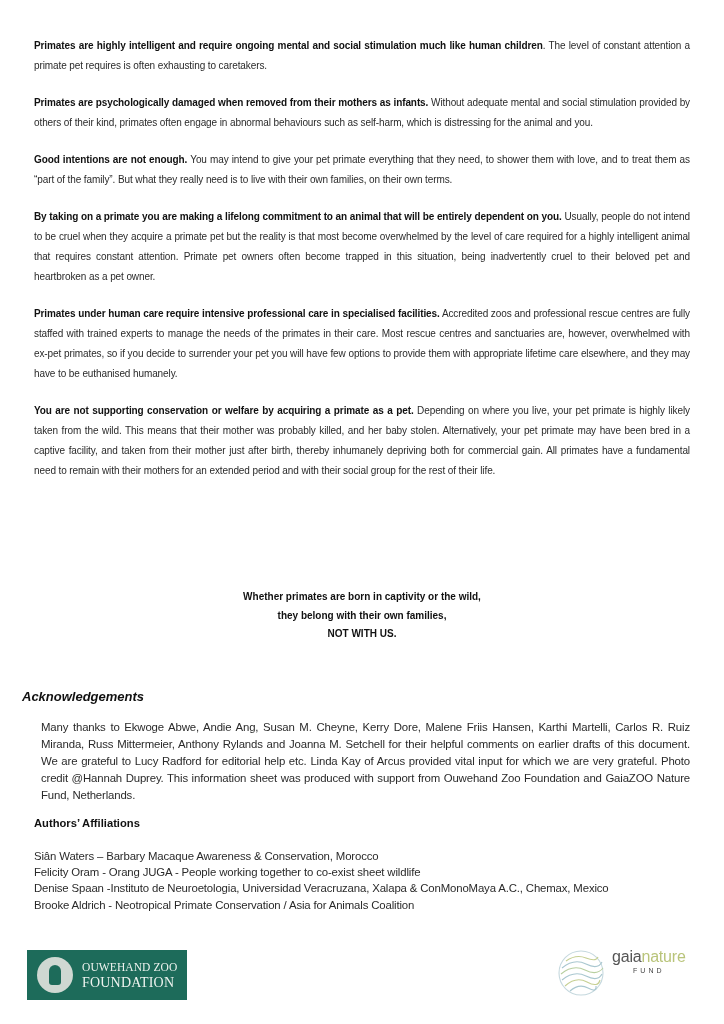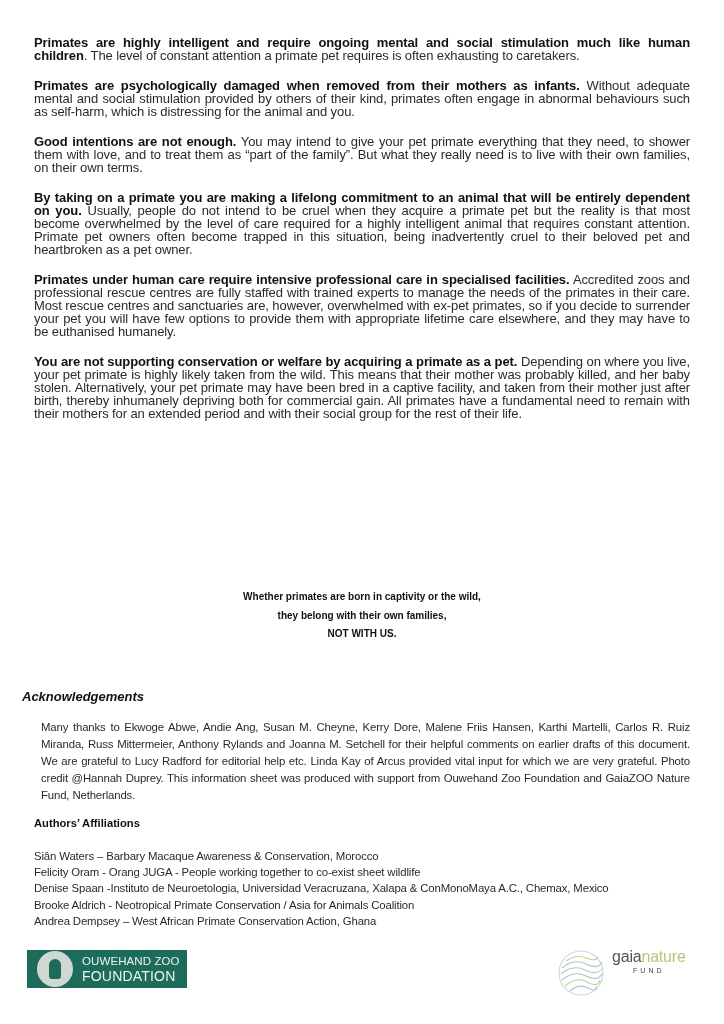--- a/index.html
+++ b/index.html
@@ -1,30 +1,30 @@
 <!DOCTYPE html>
 <html><head>
 <meta charset="utf-8">
 <style>
   html, body { margin: 0; padding: 0; background: #ffffff; }
   body { width: 724px; height: 1024px; position: relative; overflow: hidden;
          font-family: "Liberation Sans", sans-serif; color: #222; }
   .page { position: absolute; left: 34px; right: 34px; top: 36px; }
-  p.para { margin: 0 0 17px 0; font-size: 13px; line-height: 13px; text-align: justify; color: #2a2a2a; letter-spacing: -0.1px; }
+  p.para { margin: 0 0 17px 0; font-size: 10px; line-height: 20px; text-align: justify; color: #2a2a2a; letter-spacing: -0.1px; }
   p.para b { color: #111; font-weight: bold; }
   .tagline { position: absolute; left: 0; right: 0; top: 588px; text-align: center;
              font-size: 10px; line-height: 18.5px; font-weight: bold; color: #111; }
   .ack-head { position: absolute; left: 22px; top: 689px; font-size: 13px; font-weight: bold; color: #111; font-style: italic; }
   .ack-body { position: absolute; left: 34px; right: 34px; top: 719px; font-size: 11.4px; line-height: 17px;
               text-align: justify; color: #2a2a2a; letter-spacing: -0.15px; margin-left: 7px; }
   .aff-head { position: absolute; left: 34px; top: 817px; font-size: 11.2px; font-weight: bold; color: #111; text-align: center; }
   .aff-list { position: absolute; left: 34px; top: 848px; font-size: 11.4px; line-height: 16.2px; color: #2a2a2a; letter-spacing: -0.15px; }
   .aff-list div { white-space: nowrap; }
-  .logo-ouwehand { position: absolute; left: 27px; top: 950px; width: 160px; height: 38px; background: #1d6b5a;
-                   display: flex; align-items: center; }
+  .logo-ouwehand { position: absolute; left: 27px; top: 950px; width: 160px; height: 50px; background: #1d6b5a;
+                   display: flex; align-items: center; font-family: Liberation Serif, serif; }
   .logo-ouwehand .emblem { width: 36px; height: 36px; margin-left: 10px; border-radius: 50%; background: #cfd8d2;
                            position: relative; }
   .logo-ouwehand .emblem::after { content: ""; position: absolute; left: 12px; top: 8px; width: 12px; height: 20px;
                                   background: #1d6b5a; border-radius: 6px 6px 3px 3px; }
   .logo-ouwehand .text { margin-left: 9px; color: #eef3ef; line-height: 15px; }
   .logo-ouwehand .t1 { font-size: 11.5px; letter-spacing: 0.1px; }
   .logo-ouwehand .t2 { font-size: 14px; letter-spacing: 0.2px; }
   .logo-gaia { position: absolute; left: 556px; top: 948px; width: 150px; height: 54px; display: flex; align-items: flex-start; }
   .logo-gaia svg { flex: none; }
   .logo-gaia .text { margin-left: 6px; text-align: center; }
@@ -52,21 +52,20 @@
 
 <div class="ack-head">Acknowledgements</div>
 <div class="ack-body">Many thanks to Ekwoge Abwe, Andie Ang, Susan M. Cheyne, Kerry Dore, Malene Friis Hansen, Karthi Martelli, Carlos R. Ruiz Miranda, Russ Mittermeier, Anthony Rylands and Joanna M. Setchell for their helpful comments on earlier drafts of this document. We are grateful to Lucy Radford for editorial help etc. Linda Kay of Arcus provided vital input for which we are very grateful. Photo credit @Hannah Duprey. This information sheet was produced with support from Ouwehand Zoo Foundation and GaiaZOO Nature Fund, Netherlands.</div>
 
 <div class="aff-head">Authors’ Affiliations</div>
 <div class="aff-list">
   <div>Siân Waters – Barbary Macaque Awareness &amp; Conservation, Morocco</div>
   <div>Felicity Oram - Orang JUGA - People working together to co-exist sheet wildlife</div>
   <div>Denise Spaan -Instituto de Neuroetologia, Universidad Veracruzana, Xalapa &amp; ConMonoMaya A.C., Chemax, Mexico</div>
   <div>Brooke Aldrich - Neotropical Primate Conservation / Asia for Animals Coalition</div>
-  <div>Andrea Dempsey – West African Primate Conservation Action, Ghana</div>
 </div>
 
 <div class="logo-ouwehand">
   <div class="emblem"></div>
   <div class="text">
     <div class="t1">OUWEHAND ZOO</div>
     <div class="t2">FOUNDATION</div>
   </div>
 </div>
 

